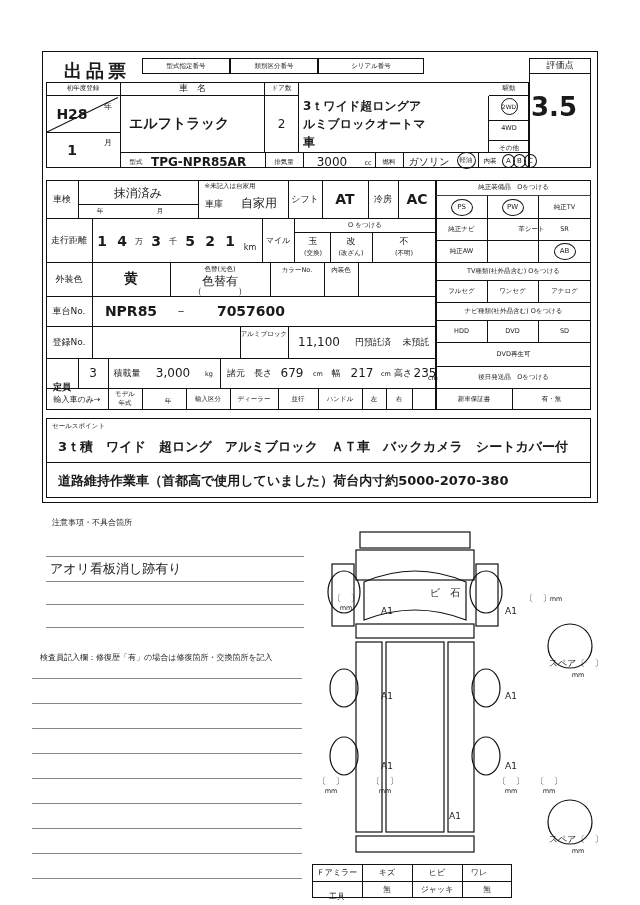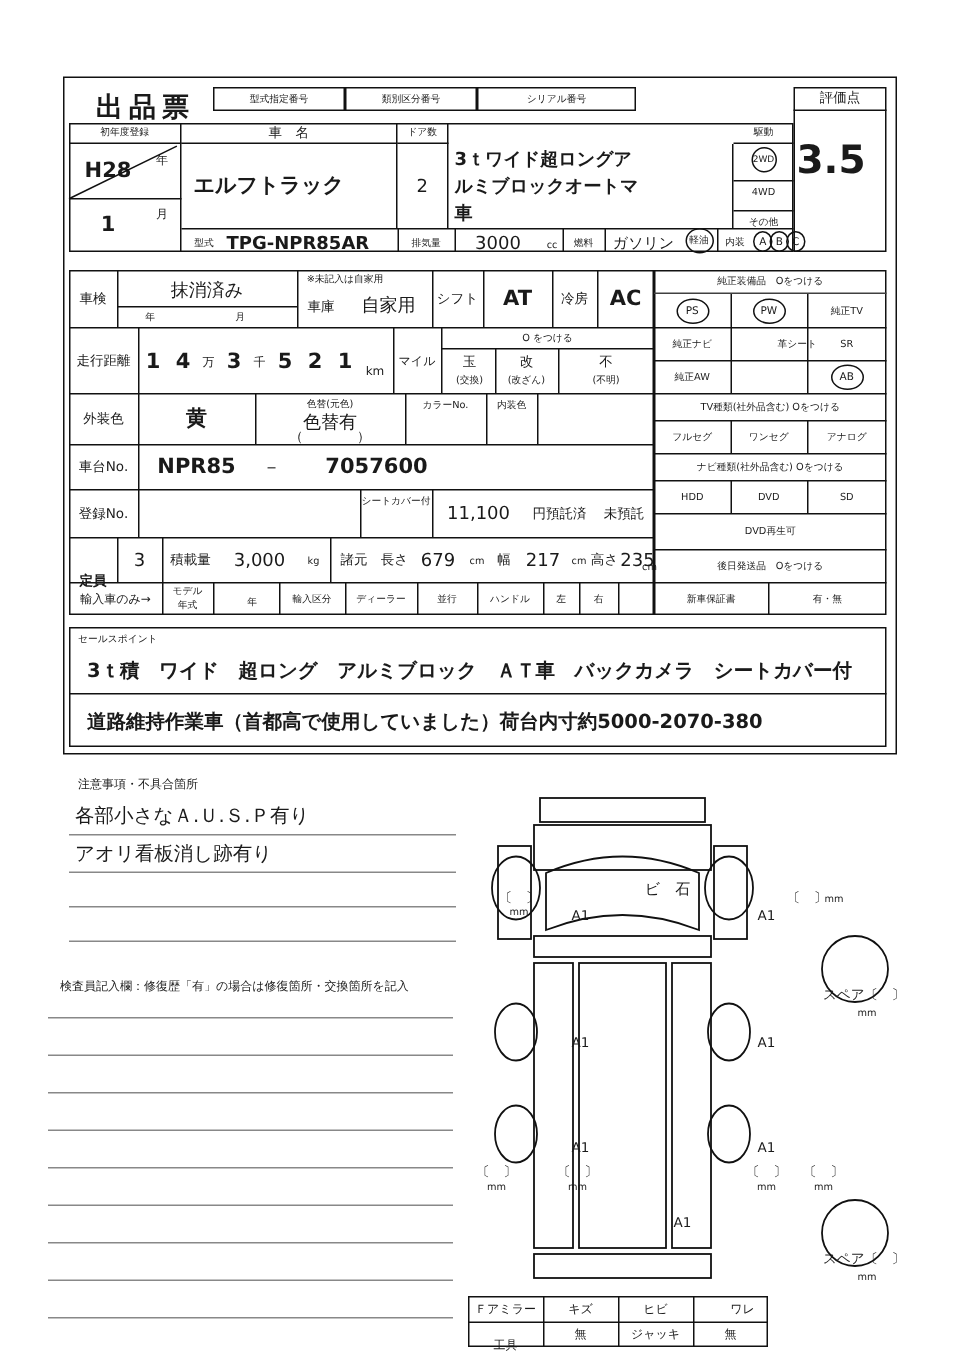--- a/index.html
+++ b/index.html
@@ -178,21 +178,21 @@
   <div class="vline" style="left:92px;top:296px;height:30px;"></div>
   <div class="bx c f9" style="left:46px;top:296px;width:46px;height:30px;">車台No.</div>
   <div class="bx c f14 bold" style="left:96px;top:296px;width:70px;height:30px;">NPR85</div>
   <div class="bx c f12" style="left:166px;top:296px;width:30px;height:30px;">－</div>
   <div class="bx c f14 bold" style="left:196px;top:296px;width:110px;height:30px;">7057600</div>
 
   <div class="hline" style="left:46px;top:358px;width:390px;"></div>
   <div class="vline" style="left:92px;top:326px;height:32px;"></div>
   <div class="bx c f9" style="left:46px;top:326px;width:46px;height:32px;">登録No.</div>
   <div class="vline" style="left:240px;top:326px;height:32px;"></div>
-  <div class="bx c tiny" style="left:240px;top:328px;width:48px;height:12px;">シートカバー付</div>
+  <div class="bx c tiny" style="left:240px;top:328px;width:48px;height:12px;">アルミブロック</div>
   <div class="bx c tiny" style="left:240px;top:342px;width:48px;height:12px;"></div>
   <div class="vline" style="left:288px;top:326px;height:32px;"></div>
   <div class="bx c f12" style="left:288px;top:326px;width:62px;height:32px;">11,100</div>
   <div class="bx c f9" style="left:350px;top:326px;width:46px;height:32px;">円預託済</div>
   <div class="bx c f9" style="left:396px;top:326px;width:40px;height:32px;">未預託</div>
 
   <div class="hline" style="left:46px;top:388px;width:390px;"></div>
   <div class="vline" style="left:78px;top:358px;height:30px;"></div>
   <div class="bx c f9" style="left:46px;top:372px;width:32px;height:30px;font-weight:bold;">定員</div>
   <div class="bx c f12" style="left:78px;top:358px;width:30px;height:30px;">3</div>
@@ -289,21 +289,20 @@
   <div class="vline" style="left:512px;top:388px;height:22px;"></div>
   <div class="bx c tiny" style="left:512px;top:388px;width:79px;height:22px;">有・無</div>
 
   <div class="bx b" style="left:46px;top:418px;width:545px;height:80px;"></div>
   <div class="bx l tiny" style="left:52px;top:419px;width:120px;height:14px;">セールスポイント</div>
   <div class="hline" style="left:46px;top:462px;width:545px;"></div>
   <div class="bx l f13 bold" style="left:58px;top:434px;width:530px;height:26px;">3ｔ積　ワイド　超ロング　アルミブロック　ＡＴ車　バックカメラ　シートカバー付</div>
   <div class="bx l f13 bold" style="left:58px;top:468px;width:530px;height:26px;">道路維持作業車（首都高で使用していました）荷台内寸約5000-2070-380</div>
 
   <div class="bx l f8" style="left:52px;top:516px;width:200px;height:12px;">注意事項・不具合箇所</div>
-  <div class="bx l f13" style="left:46px;top:533px;width:260px;height:22px;padding-left:4px;box-sizing:border-box;">各部小さなＡ.Ｕ.Ｓ.Ｐ有り</div>
   <div class="dashline" style="left:46px;top:556px;width:258px;"></div>
   <div class="bx l f13" style="left:46px;top:558px;width:260px;height:22px;padding-left:4px;box-sizing:border-box;">アオリ看板消し跡有り</div>
   <div class="dashline" style="left:46px;top:581px;width:258px;"></div>
   <div class="dashline" style="left:46px;top:604px;width:258px;"></div>
   <div class="dashline" style="left:46px;top:627px;width:258px;"></div>
 
   <div class="bx l f8" style="left:40px;top:650px;width:300px;height:14px;">検査員記入欄：修復歴「有」の場合は修復箇所・交換箇所を記入</div>
 
   <div class="dashline" style="left:32px;top:678px;width:270px;"></div>
   <div class="dashline" style="left:32px;top:703px;width:270px;"></div>
@@ -375,19 +374,19 @@
   <div class="bx c tiny" style="left:566px;top:846px;width:24px;height:10px;">mm</div>
 
   <div class="bx b" style="left:312px;top:864px;width:200px;height:34px;"></div>
   <div class="hline" style="left:312px;top:881px;width:200px;"></div>
   <div class="vline" style="left:362px;top:864px;height:34px;"></div>
   <div class="vline" style="left:412px;top:864px;height:34px;"></div>
   <div class="vline" style="left:462px;top:864px;height:34px;"></div>
   <div class="bx c f8" style="left:312px;top:864px;width:50px;height:17px;">Ｆアミラー</div>
   <div class="bx c f8" style="left:362px;top:864px;width:50px;height:17px;">キズ</div>
   <div class="bx c f8" style="left:412px;top:864px;width:50px;height:17px;">ヒビ</div>
-  <div class="bx c f8" style="left:462px;top:864px;width:34px;height:17px;margin-left:16px;">ワレ</div>
+  <div class="bx c f8" style="left:462px;top:864px;width:34px;height:17px;">ワレ</div>
   <div class="bx c f8" style="left:312px;top:881px;width:50px;height:30px;">工具</div>
   <div class="bx c f8" style="left:362px;top:881px;width:50px;height:17px;">無</div>
   <div class="bx c f8" style="left:412px;top:881px;width:50px;height:17px;">ジャッキ</div>
   <div class="bx c f8" style="left:462px;top:881px;width:50px;height:17px;">無</div>
 
 </div>
 
 </body></html>

